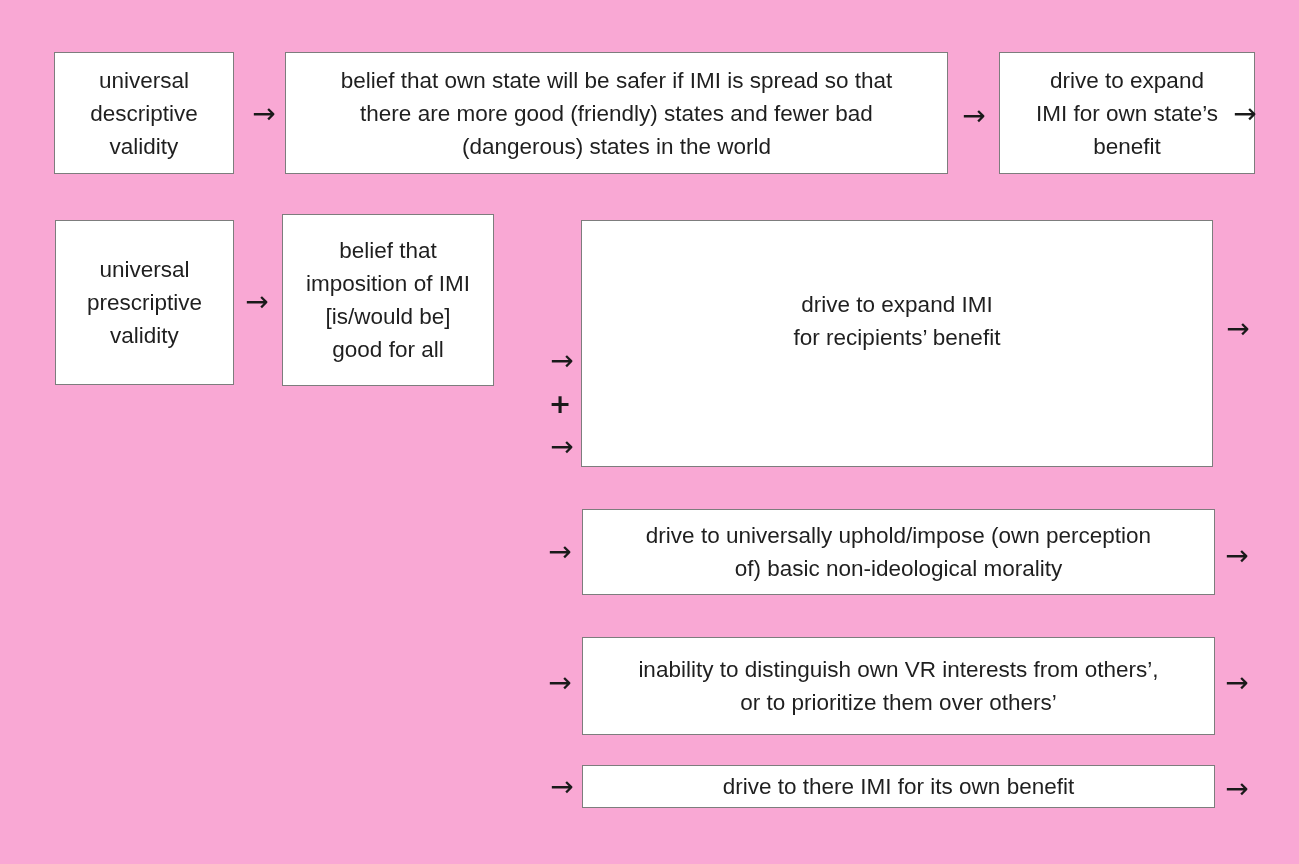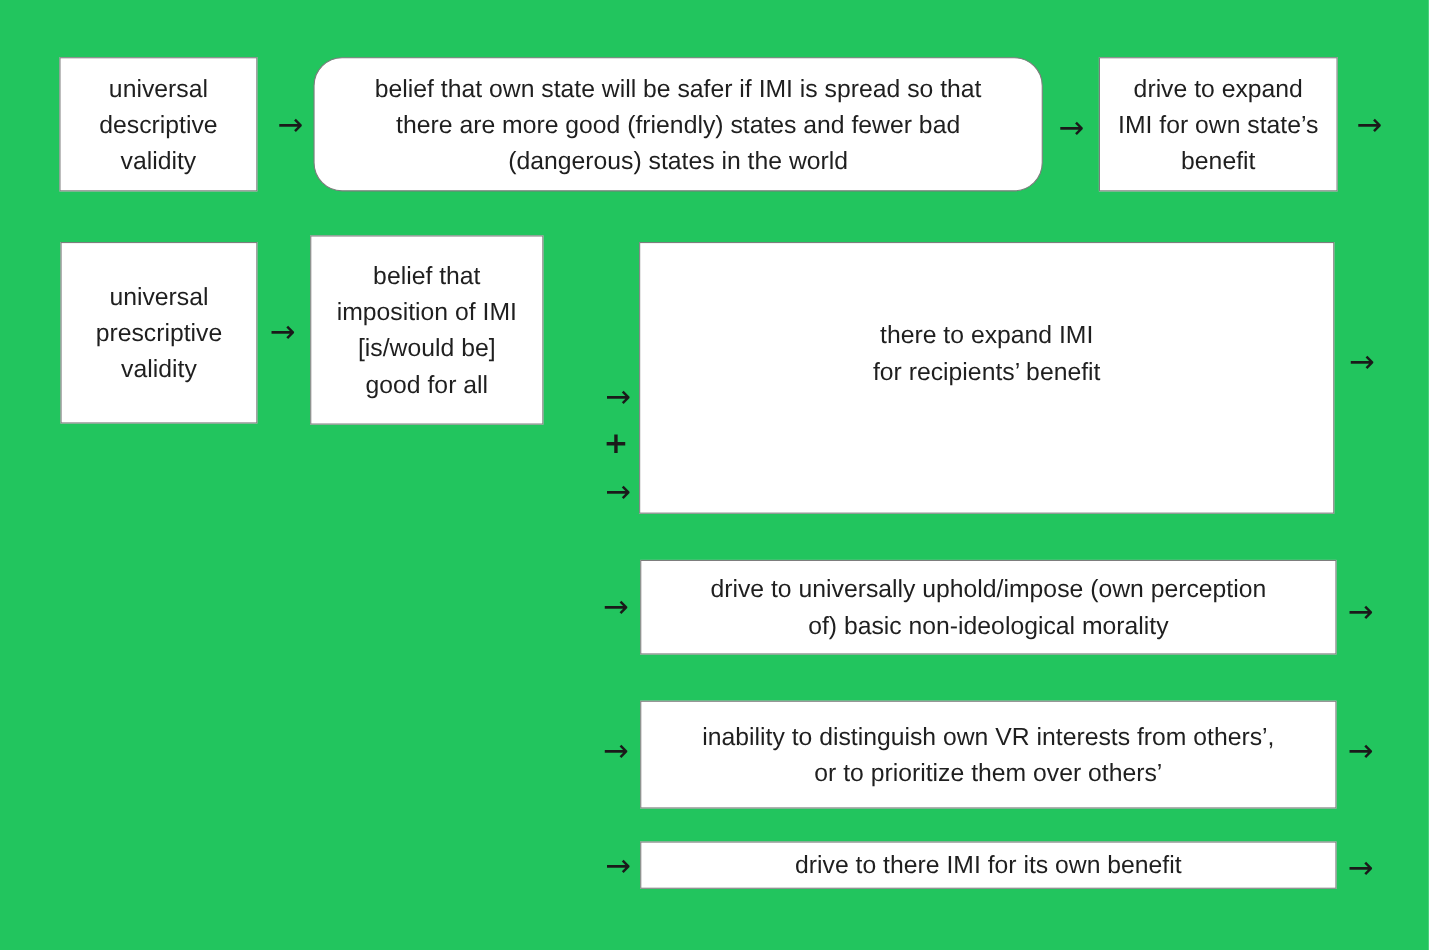--- a/index.html
+++ b/index.html
@@ -1,19 +1,19 @@
 <!DOCTYPE html>
 <html><head>
 <meta charset="utf-8">
 <style>
   html,body{margin:0;padding:0;background:#ffffff;}
   #canvas{
     position:relative;
     width:1299px;height:864px;
-    background:#22c55e;
+    background:#f9a8d4;
     font-family:"Liberation Sans", sans-serif;
     color:#1f1f1f;
     overflow:hidden;
   }
   .box{
     position:absolute;
     box-sizing:border-box;
     border:1.5px solid #7d7d7d;
     background:#ffffff;
     display:flex;
@@ -41,22 +41,22 @@
     width:30px;height:30px;
     display:flex;align-items:center;justify-content:center;
     font-family:"DejaVu Sans", sans-serif;
     font-size:27px;
     font-weight:bold;
     color:#1a1a1a;
     line-height:1;
   }
   
   #bA{left:54px;  top:52px;  width:180px; height:122px;}
-  #bB{left:285px; top:52px;  width:663px; height:122px;border-radius:26px;}
-  #bC{left:999px; top:52px;  width:217px; height:122px;}
+  #bB{left:285px; top:52px;  width:663px; height:122px;}
+  #bC{left:999px; top:52px;  width:256px; height:122px;}
   #a1{left:244px; top:98px;}
   #a2{left:954px; top:100px;}
   #a3{left:1225px;top:98px;}
   
   #bD{left:55px;  top:220px; width:179px; height:165px;}
   #bE{left:282px; top:214px; width:212px; height:172px;}
   #bF{left:581px; top:220px; width:632px; height:247px;}
   #bF .txt{padding-bottom:46px;}
   #a4{left:237px; top:286px;}
   #a5{left:542px; top:345px;}
@@ -111,21 +111,21 @@
   <div class="box" id="bE">
     <span class="txt">belief that
 imposition of IMI
 [is/would be]
 good for all</span>
   </div>
   <div class="arrow" id="a5">→</div>
   <div class="plus" id="p1">+</div>
   <div class="arrow" id="a6">→</div>
   <div class="box" id="bF">
-    <span class="txt">there to expand IMI
+    <span class="txt">drive to expand IMI
 for recipients’ benefit</span>
   </div>
   <div class="arrow" id="a7">→</div>
 
   <div class="arrow" id="a8">→</div>
   <div class="box" id="bH">
     <span class="txt">drive to universally uphold/impose (own perception
 of) basic non-ideological morality</span>
   </div>
   <div class="arrow" id="a9">→</div>

